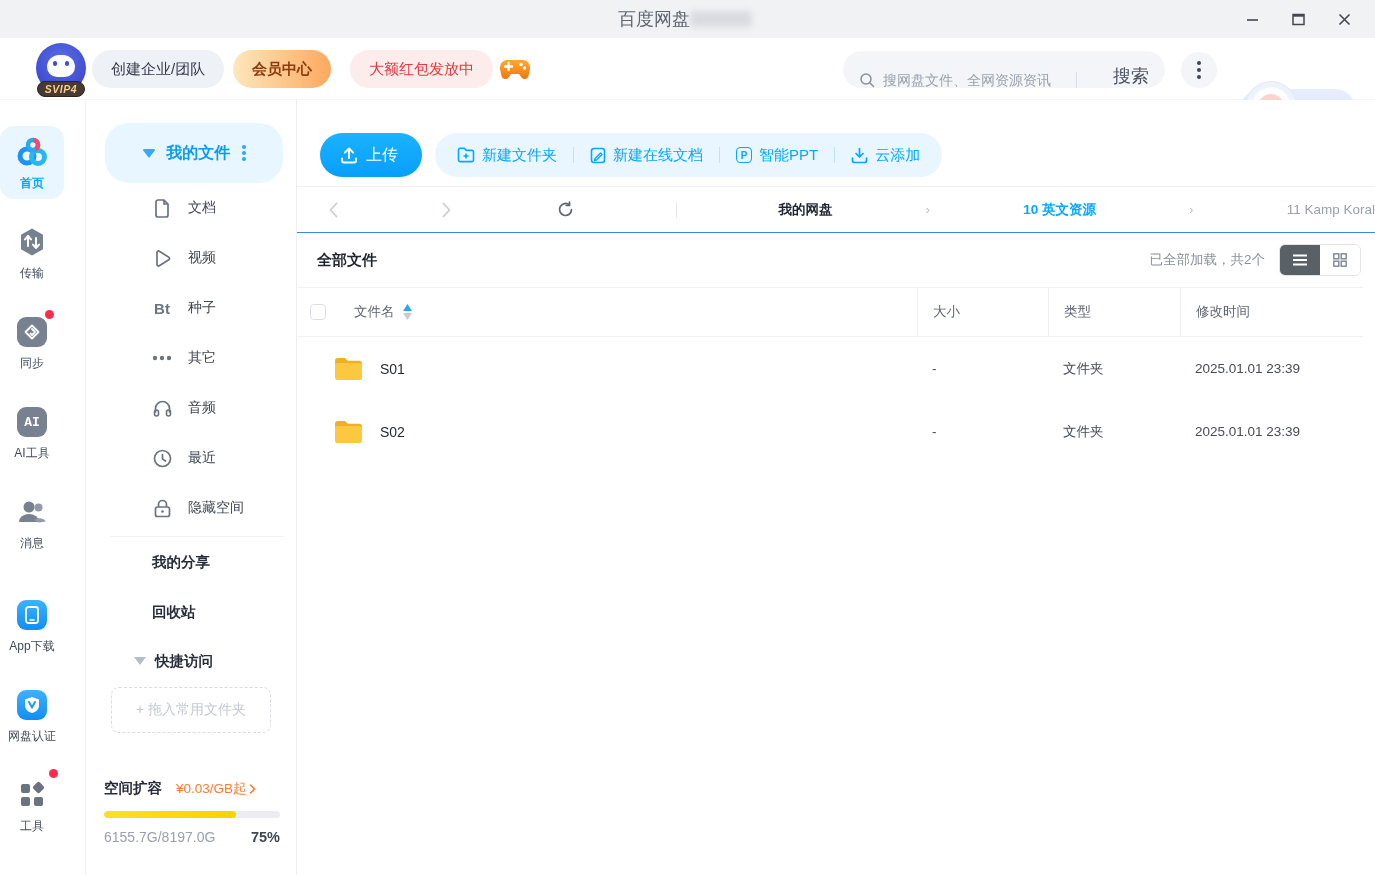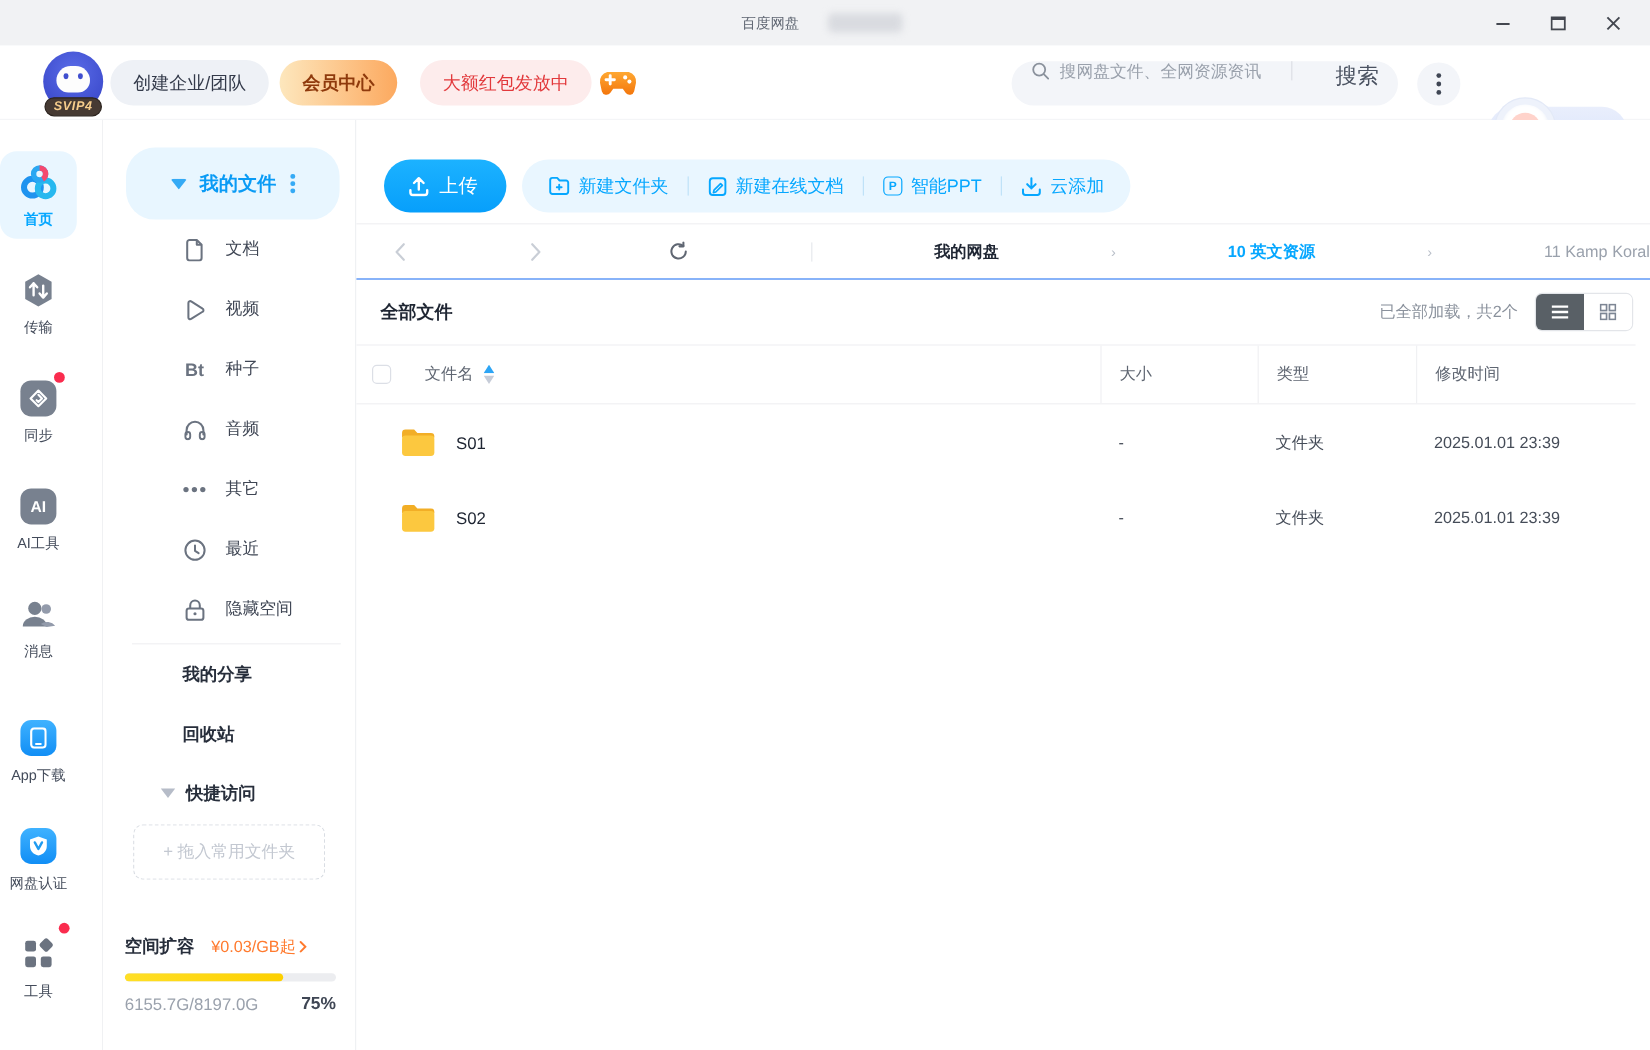--- a/index.html
+++ b/index.html
@@ -2,39 +2,39 @@
 <html><head>
 <meta charset="utf-8">
 <style>
   * { margin:0; padding:0; box-sizing:border-box; }
   html,body { width:1375px; height:875px; overflow:hidden; }
   body { font-family:"Liberation Sans","DejaVu Sans",sans-serif; background:#fff; position:relative; color:#1f2633; }
   svg { display:block; }
 
   
   .titlebar { position:absolute; left:0; top:0; width:1375px; height:38px; background:#f1f2f4; display:flex; align-items:center; }
-  .tb-title { position:absolute; left:618px; top:0; height:38px; line-height:38px; font-size:12px; color:#5f6672; }
+  .tb-title { position:absolute; left:618px; top:0; height:38px; line-height:38px; font-size:18px; color:#5f6672; }
   .tb-blur { position:absolute; left:690px; top:11px; width:62px; height:16px; border-radius:4px; background:#d9dbe0; filter:blur(3px); }
   .tb-controls { position:absolute; right:8px; top:0; height:38px; display:flex; align-items:center; }
   .tb-btn { width:46px; height:38px; display:flex; align-items:center; justify-content:center; color:#43474f; cursor:default; }
 
   
   .header { position:absolute; left:0; top:38px; width:1375px; height:62px; background:#fff; border-bottom:1px solid #f4f5f7; display:flex; align-items:center; }
   .logo { position:absolute; left:36px; top:5px; width:52px; height:52px; }
   .logo-circle { width:50px; height:50px; border-radius:50%; background:radial-gradient(circle at 50% 35%, #5a6ce8 0%, #3f4ecf 70%); position:relative; overflow:hidden; }
   .logo-face { position:absolute; left:11px; top:12px; width:28px; height:22px; background:#fdfdfd; border-radius:12px 12px 10px 10px; }
   .logo-face:before, .logo-face:after { content:""; position:absolute; top:6px; width:4px; height:5px; border-radius:2px; background:#3f4ecf; }
   .logo-face:before { left:6px; } .logo-face:after { right:6px; }
   .logo-badge { position:absolute; left:1px; bottom:-2px; width:48px; height:16px; background:#463a33; border:1px solid #2c241f; border-radius:8px; color:#f6cd8c; font-size:10.5px; font-weight:bold; font-style:italic; text-align:center; line-height:14px; letter-spacing:.5px; }
   .pill { height:38px; border-radius:19px; display:flex; align-items:center; padding:0 19px; font-size:15px; white-space:nowrap; }
   .pill-team { position:absolute; left:92px; top:12px; background:#eef1f6; color:#333a4a; font-weight:500; }
   .pill-member { position:absolute; left:233px; top:12px; background:linear-gradient(90deg,#fde7bd, #fca95f); color:#8f3a0c; font-weight:bold; }
   .pill-redpacket { position:absolute; left:350px; top:12px; background:#fdecec; color:#e2393c; }
   .gamepad { position:absolute; left:499px; top:18px; }
-  .searchbar { position:absolute; left:843px; top:13px; width:322px; height:37px; background:#f3f5f9; border-radius:19px; display:flex; align-items:flex-start; padding:0 16px; }
+  .searchbar { position:absolute; left:843px; top:13px; width:322px; height:37px; background:#f3f5f9; border-radius:19px; display:flex; align-items:flex-end; padding:0 16px; }
   .searchbar input { flex:1; border:none; outline:none; background:transparent; font-size:14px; color:#333; margin-left:8px; font-family:inherit; }
   .searchbar input::placeholder { color:#9aa1ac; }
   .search-divider { width:1px; height:16px; background:#dcdfe5; margin:0 12px; }
   .search-go { font-size:18px; color:#4a5261; cursor:pointer;margin-left:24px; }
   .kebab { position:absolute; left:1181px; top:14px; width:36px; height:36px; border-radius:50%; background:#f3f5f9; display:flex; flex-direction:column; align-items:center; justify-content:center; gap:3px; cursor:pointer; }
   .kebab i { width:4px; height:4px; border-radius:50%; background:#3f4654; }
   .hi-pill { position:absolute; left:1240px; top:51px; width:116px; height:42px; background:linear-gradient(180deg,#e9eefc,#d7e3fb); border-radius:21px; display:flex; align-items:center; justify-content:flex-end; padding-right:16px; }
   .hi-label { color:#3f7bf5; font-size:15px; font-weight:bold; margin-right:3px; }
   .avatar { position:absolute; left:1246px; top:44px; width:50px; height:50px; border-radius:50%; background:#eef2fb; box-shadow:0 0 0 1px #e3e9f7; display:flex; align-items:center; justify-content:center; }
   .avatar-helmet { width:40px; height:40px; border-radius:50%; background:#fff; display:flex; align-items:center; justify-content:center; box-shadow:inset 0 -2px 4px #dfe6f3; }
@@ -227,21 +227,21 @@
         <div class="sq-ico">
           <svg width="16" height="16" viewBox="0 0 16 16">
               <path d="M8 1.5 L14.5 8 L8 14.5 L1.5 8 z M8 5 L11 8 L8 11 L6.5 9.5" fill="none" stroke="#fff" stroke-width="1.8" stroke-linejoin="round" stroke-linecap="round"></path>
             </svg>
         </div>
       </div>
       <div class="rail-label">同步</div>
     </div>
     <div class="rail-item">
       <div class="rail-ico">
-        <div class="sq-ico" style="font-size:13px;">
+        <div class="sq-ico" style="font-size:13px;font-family:Liberation Mono, monospace;">
             <span>AI</span>
           </div>
       </div>
       <div class="rail-label">AI工具</div>
     </div>
     <div class="rail-item">
       <div class="rail-ico">
         <svg width="30" height="28" viewBox="0 0 30 28">
           <circle cx="12" cy="9" r="5.5" fill="#78818f"></circle>
           <path d="M2 24 a10 8 0 0 1 20 0 z" fill="#78818f"></path>
@@ -319,37 +319,37 @@
     <span>视频</span>
   </div>
   <div class="cat-item">
     <span class="cat-ico" style="font-size:15px;">
         <span>Bt</span>
       </span>
     <span>种子</span>
   </div>
   <div class="cat-item">
     <span class="cat-ico">
+      <svg width="20" height="6" viewBox="0 0 20 6">
+          <circle cx="3" cy="3" r="2.2" fill="currentColor"></circle>
+          <circle cx="10" cy="3" r="2.2" fill="currentColor"></circle>
+          <circle cx="17" cy="3" r="2.2" fill="currentColor"></circle>
+        </svg>
+    </span>
+    <span>其它</span>
+  </div>
+  <div class="cat-item">
+    <span class="cat-ico">
       <svg width="19" height="18" viewBox="0 0 19 18">
           <path d="M2.5 13 V9.5 a7 7 0 0 1 14 0 V13" fill="none" stroke="currentColor" stroke-width="1.7" stroke-linecap="round"></path>
           <rect x="1.5" y="11" width="4" height="6" rx="2" fill="none" stroke="currentColor" stroke-width="1.6"></rect>
           <rect x="13.5" y="11" width="4" height="6" rx="2" fill="none" stroke="currentColor" stroke-width="1.6"></rect>
         </svg>
     </span>
     <span>音频</span>
-  </div>
-  <div class="cat-item">
-    <span class="cat-ico">
-      <svg width="20" height="6" viewBox="0 0 20 6">
-          <circle cx="3" cy="3" r="2.2" fill="currentColor"></circle>
-          <circle cx="10" cy="3" r="2.2" fill="currentColor"></circle>
-          <circle cx="17" cy="3" r="2.2" fill="currentColor"></circle>
-        </svg>
-    </span>
-    <span>其它</span>
   </div>
   <div class="cat-item">
     <span class="cat-ico">
       <svg width="19" height="19" viewBox="0 0 19 19">
           <circle cx="9.5" cy="9.5" r="8" fill="none" stroke="currentColor" stroke-width="1.7"></circle>
           <path d="M9.5 5.5 V10 l3 2" fill="none" stroke="currentColor" stroke-width="1.7" stroke-linecap="round" stroke-linejoin="round"></path>
         </svg>
     </span>
     <span>最近</span>
   </div>

